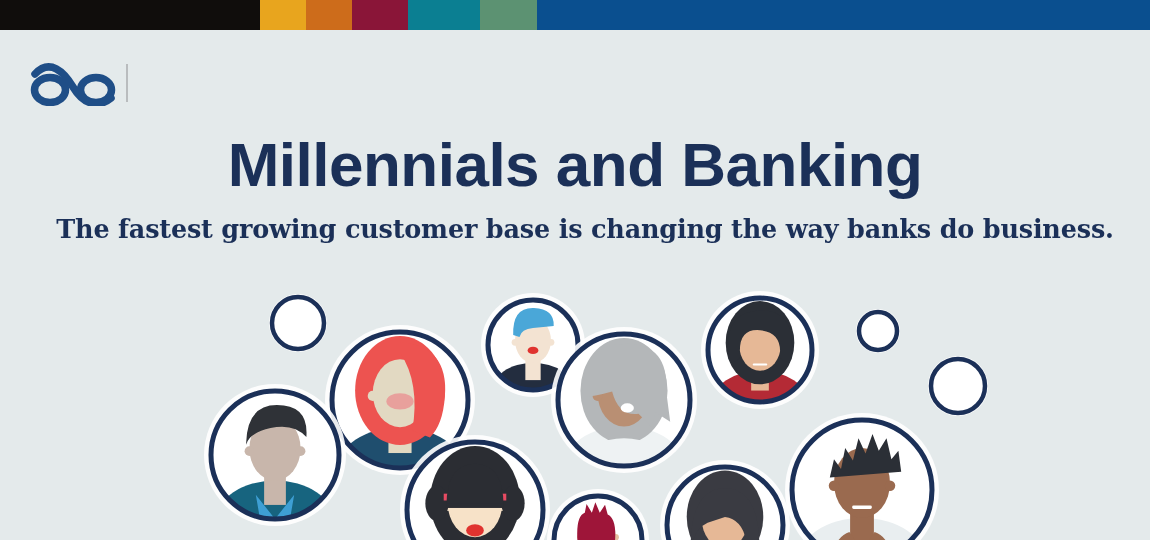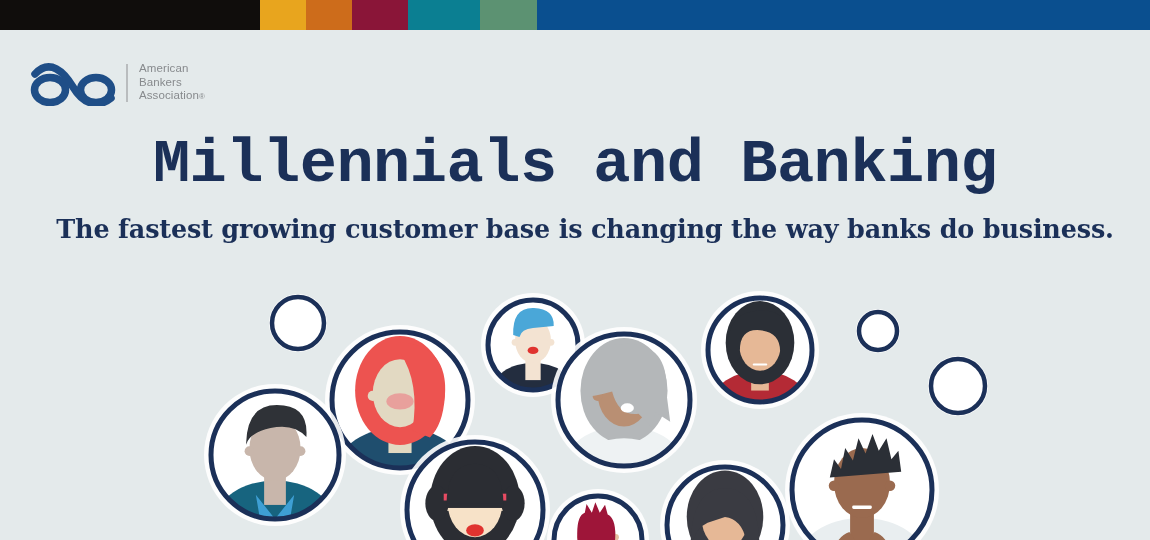--- a/index.html
+++ b/index.html
@@ -58,21 +58,21 @@
   }
   .logo-text .reg { font-size: 8px; vertical-align: baseline; }
 
   
   .title {
     position: absolute;
     top: 132px;
     left: 0;
     width: 1150px;
     text-align: center;
-    font-family: Liberation Mono, monospace;
+    font-family: Liberation Sans, sans-serif;
     font-weight: bold;
     font-size: 62px;
     line-height: 66px;
     letter-spacing: -0.5px;
     color: #1b3058;
     z-index: 30;
   }
   .subtitle {
     position: absolute;
     top: 214px;
@@ -114,23 +114,20 @@
 
   <div class="logo">
     <svg class="logo-mark" viewBox="0 0 92 46">
       <g fill="none" stroke="#1f4e87" stroke-width="7.5">
         <ellipse cx="24" cy="30" rx="15.5" ry="12.5"></ellipse>
         <ellipse cx="70" cy="30" rx="15.5" ry="12.5"></ellipse>
         <path d="M9 14 C 24 -2, 38 12, 47 27 C 56 42, 70 50, 85 38" stroke-linecap="round"></path>
       </g>
     </svg>
     <div class="logo-divider"></div>
-    <div class="logo-text"><span>American
-Bankers
-Association</span><span class="reg">®</span></div>
   </div>
 
   <div class="title">Millennials and Banking</div>
   <div class="subtitle">The fastest growing customer base is changing the way banks do business.</div>
 
   <div class="cluster">
     <svg width="1150" height="540" viewBox="0 0 1150 540" id="cluster-svg">
         <defs>
           <filter id="sh" x="-40%" y="-40%" width="180%" height="180%">
             <feDropShadow dx="0" dy="2" stdDeviation="3.2" flood-color="#ffffff" flood-opacity="0.95"></feDropShadow>

